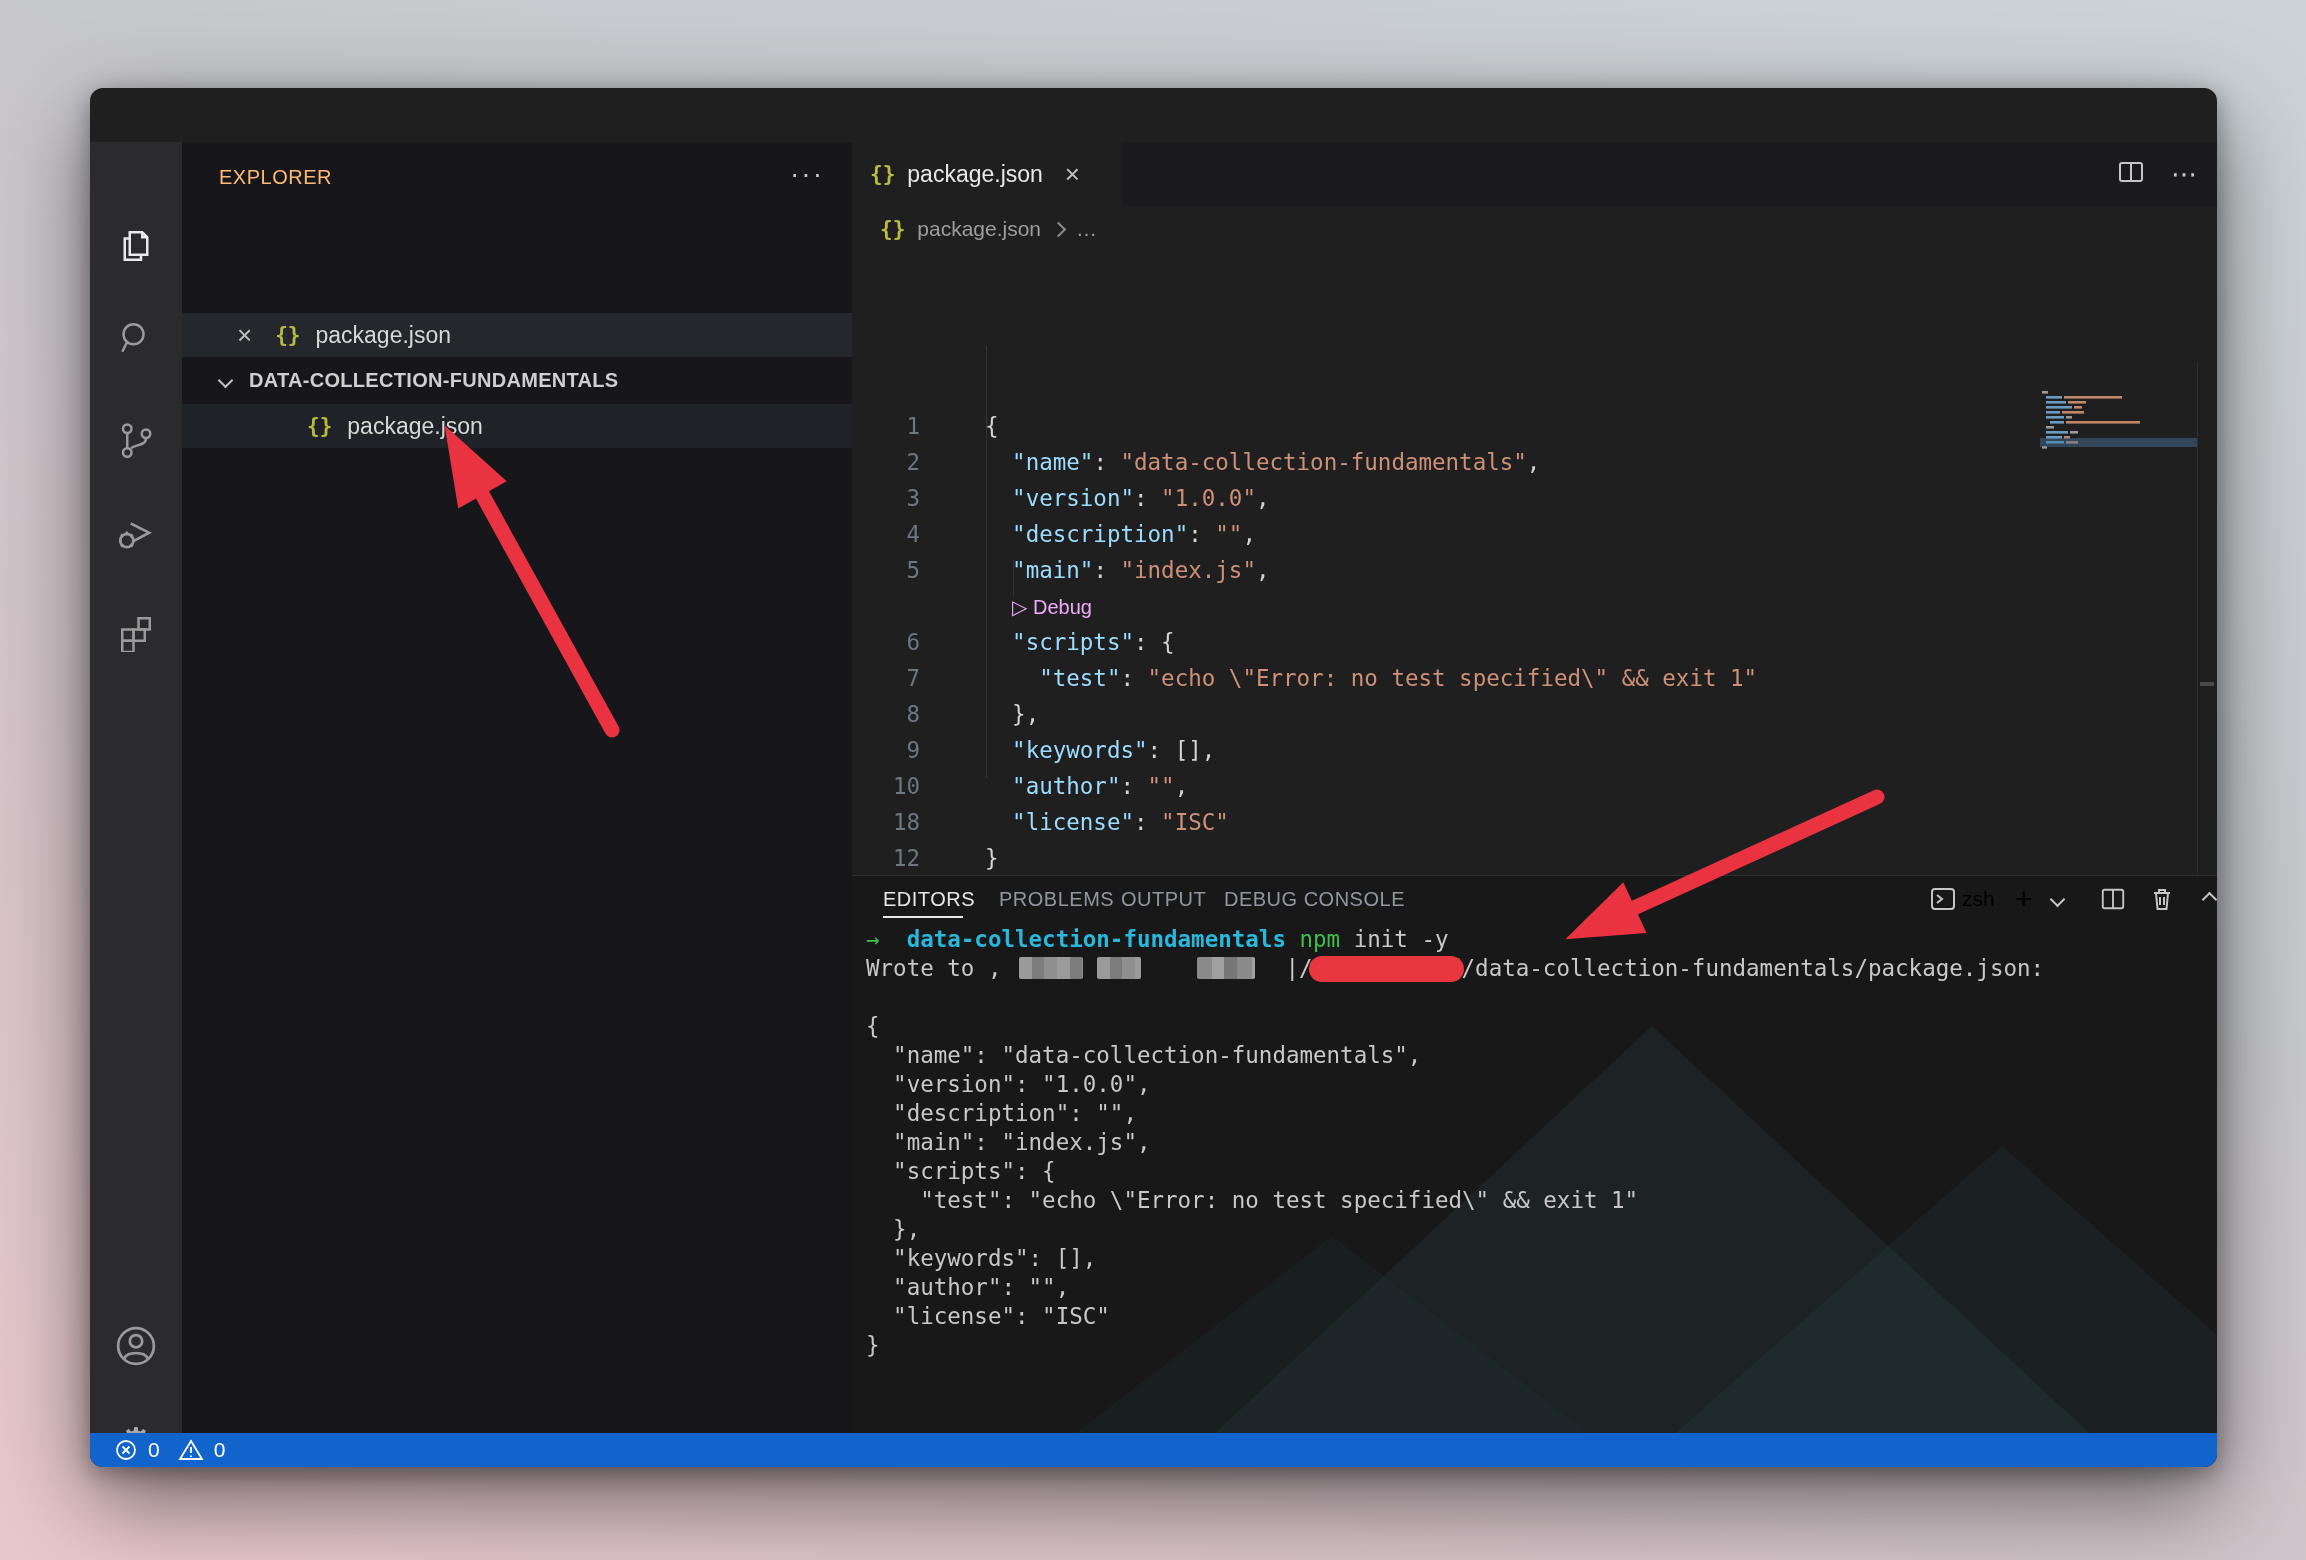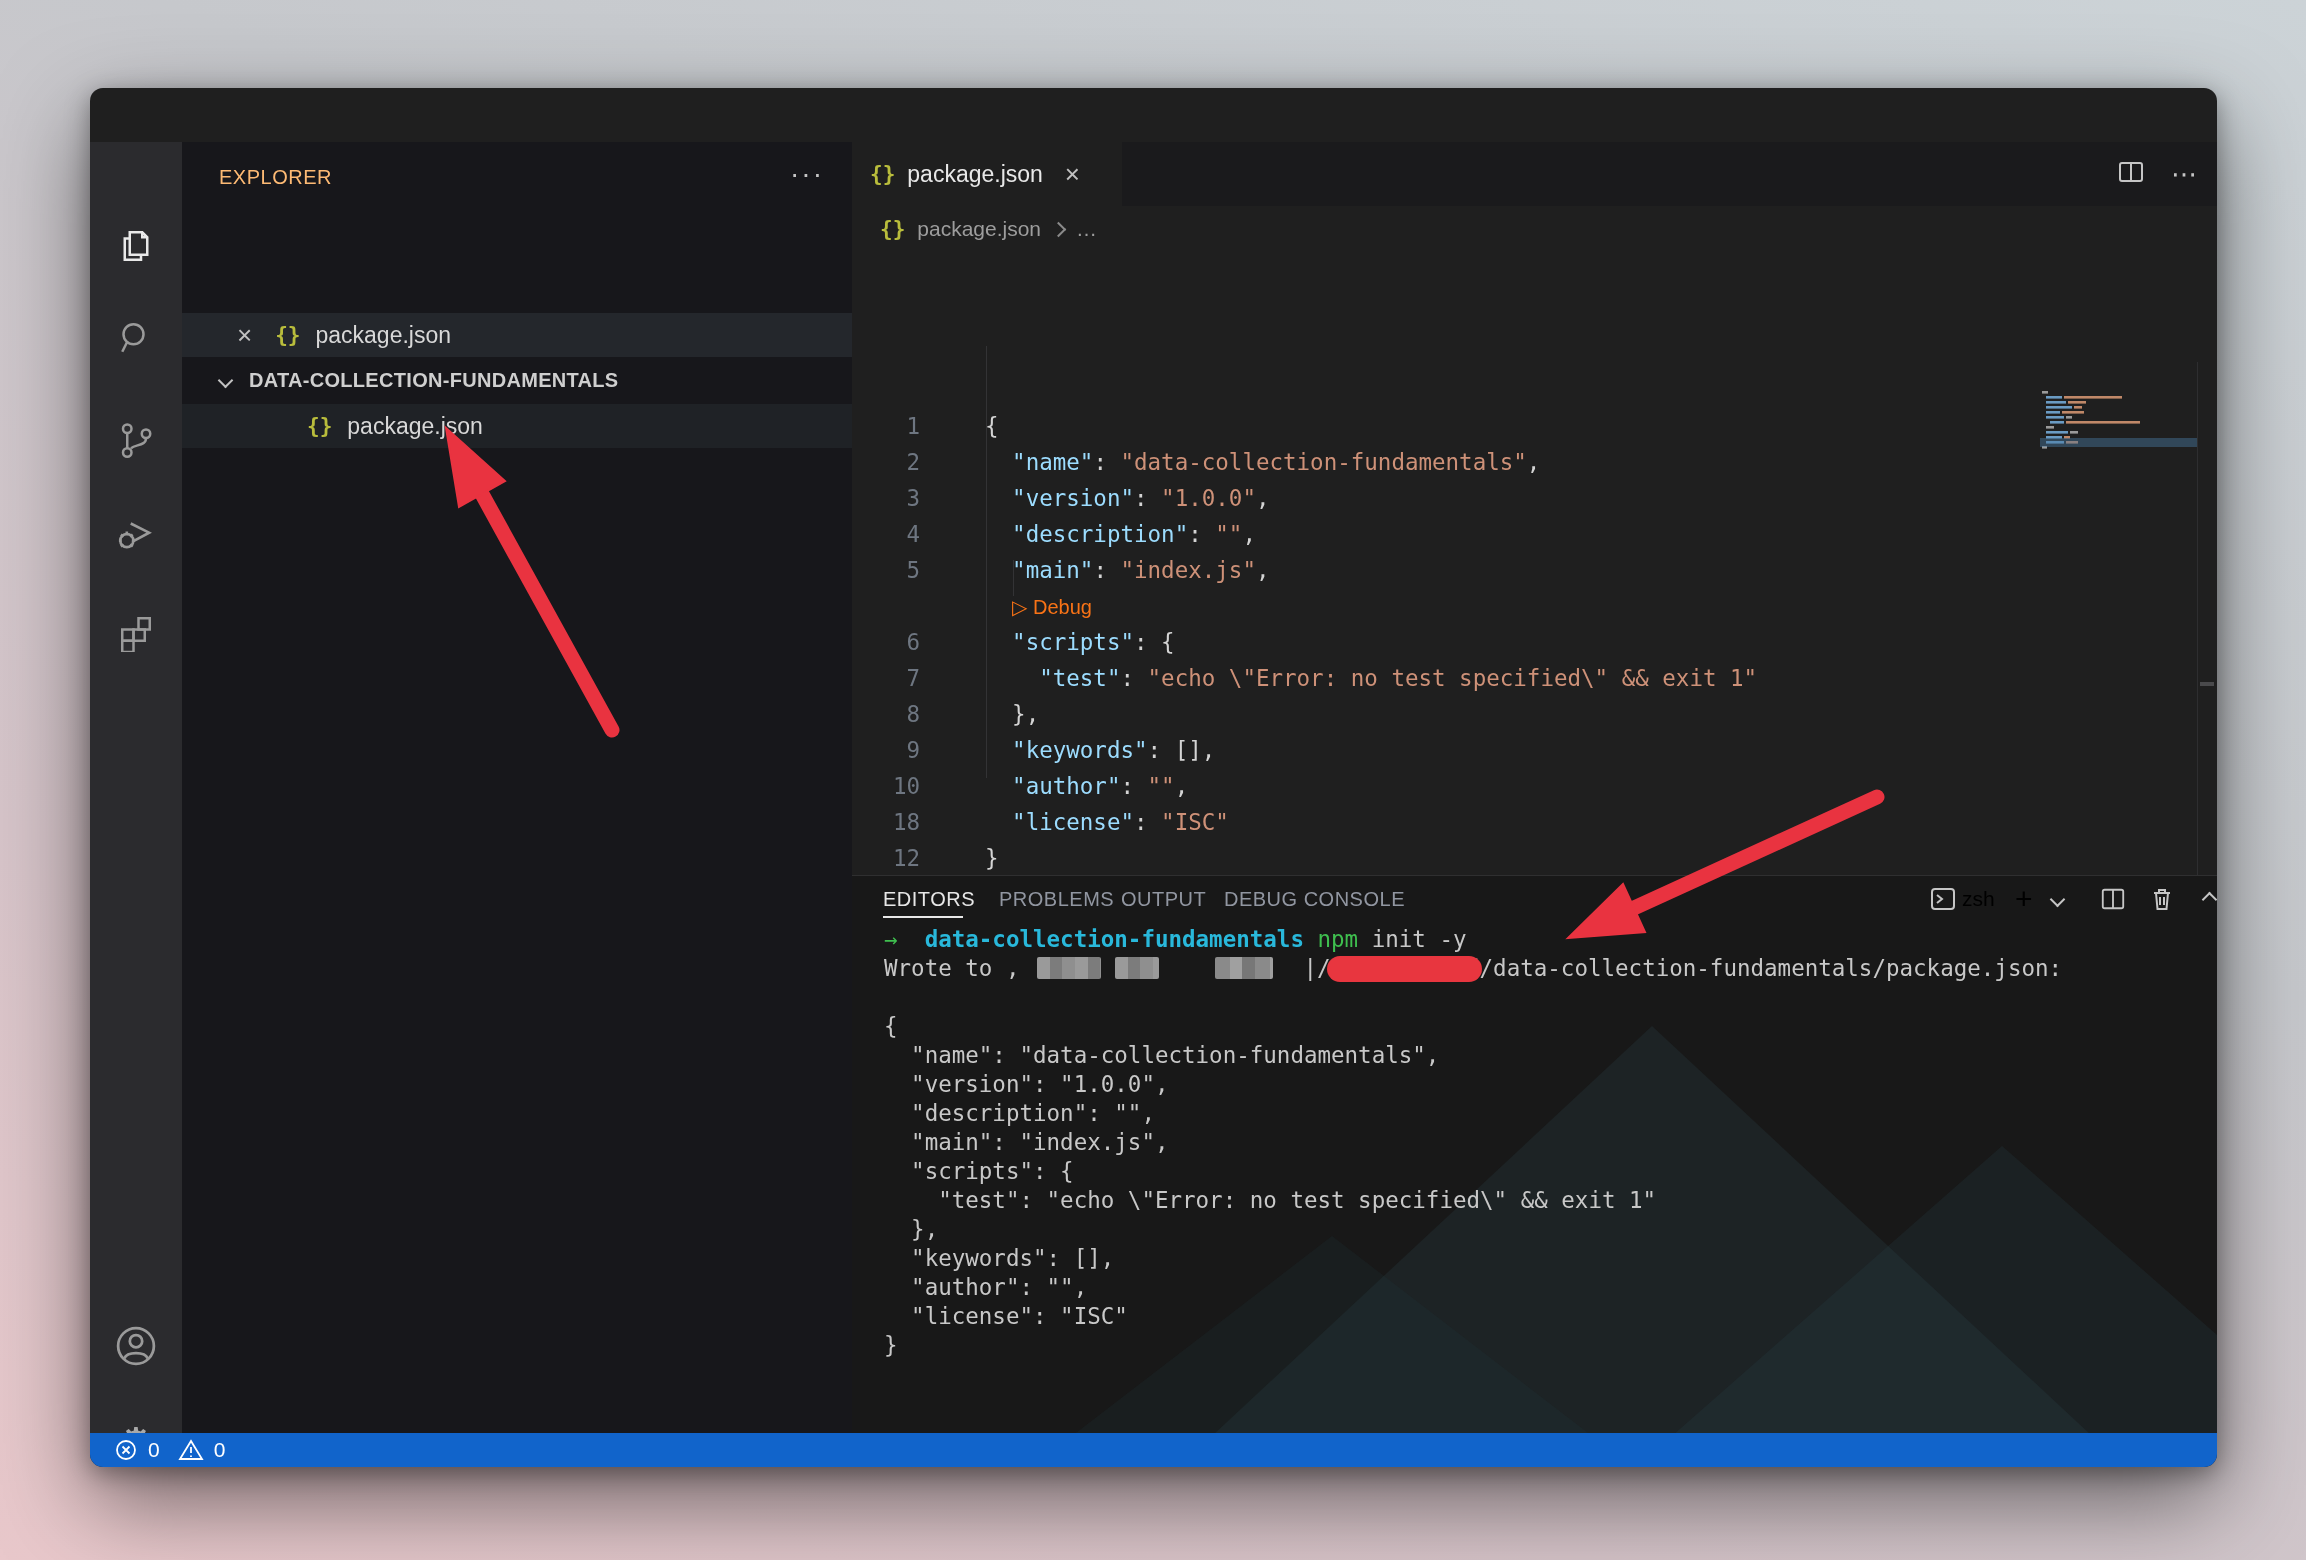--- a/index.html
+++ b/index.html
@@ -45,39 +45,39 @@
        gap:12px;padding-left:18px;box-sizing:border-box;color:#e8e8e8;font-size:23px;}
   .editor-actions{position:absolute;right:20px;top:0;height:64px;display:flex;align-items:center;gap:26px;}
   .breadcrumb{position:absolute;left:28px;top:64px;height:46px;display:flex;align-items:center;gap:12px;
               color:#9d9d9d;font-size:21px;}
   .code-area{position:absolute;left:0;top:110px;width:1365px;height:623px;}
   .code-row{position:absolute;left:0;width:1365px;height:36px;line-height:36px;font-size:22.5px;white-space:pre;}
   .gutter{position:absolute;left:0;top:0;width:68px;text-align:right;color:#6e7681;}
   .gutter.active{color:#c8c8c8;}
   .code-text{position:absolute;left:133px;top:0;}
   .tk-k{color:#9CDCFE;} .tk-s{color:#CE9178;} .tk-p{color:#D4D4D4;} .tk-w{color:#D4D4D4;}
-  .codelens{color:#f97316;font-size:20px;font-family:"Liberation Sans",sans-serif;}
+  .codelens{color:#f0abfc;font-size:20px;font-family:"Liberation Sans",sans-serif;}
   .indent-guide{position:absolute;width:1px;background:#333335;}
   .current-line{position:absolute;left:83px;top:632px;width:1107px;height:36px;
                 border-top:2px solid #343436;border-bottom:2px solid #343436;box-sizing:border-box;}
   .cursor{position:absolute;left:132px;top:637px;width:3px;height:26px;background:#d0d0d0;}
   .minimap{position:absolute;left:1188px;top:138px;width:157px;height:70px;}
   .minimap-line{position:absolute;left:1188px;top:186px;width:157px;height:9px;background:rgba(70,120,160,.45);}
   .minimap-border{position:absolute;left:1345px;top:110px;width:1px;height:623px;background:#2e2e30;}
   .scroll-dash{position:absolute;left:1348px;top:430px;width:14px;height:4px;background:#4a4a4c;}
 
   
   .panel{position:absolute;left:762px;top:787px;width:1365px;height:558px;background:#181818;overflow:hidden;
          border-top:1px solid #2f2f30;}
   .tri{position:absolute;}
   .ptab{position:absolute;top:0;height:46px;line-height:46px;font-size:20px;letter-spacing:.5px;color:#9196a1;}
   .ptab.active{color:#e7e7e7;}
   .ptab-underline{position:absolute;left:31px;top:40px;width:80px;height:2px;background:#e7e7e7;}
   .pa{position:absolute;top:8px;height:30px;display:flex;align-items:center;justify-content:center;}
-  .term{position:absolute;left:32px;top:49px;width:1320px;}
+  .term{position:absolute;left:14px;top:49px;width:1320px;}
   .t-line{position:relative;height:29px;line-height:29px;font-size:22.5px;white-space:pre;color:#c8c8c8;}
   .tt-w{color:#c8c8c8;} .tt-g{color:#3fbf4f;} .tt-c{color:#29b8db;font-weight:bold;} .tt-dim{color:#707070;}
   .tt-m{display:inline-block;height:22px;transform:translateY(3px);border-radius:2px;
         background:repeating-linear-gradient(90deg,#9a9a9a 0 13px,#7c7c7c 13px 25px,#8f8f8f 25px 38px);}
   .tt-m1{width:64px;margin-left:18px;margin-right:2px;}
   .tt-m2{width:44px;margin-left:12px;}
   .tt-m3{width:58px;margin-left:56px;margin-right:30px;background:repeating-linear-gradient(90deg,#8a8a8a 0 15px,#a0a0a0 15px 27px,#777 27px 40px);}
   .tt-red{position:relative;color:#6b6b6b;}
   .tt-red::after{content:'';position:absolute;left:-44px;right:-2px;top:1px;height:26px;
                  background:#e8363f;border-radius:13px;}

